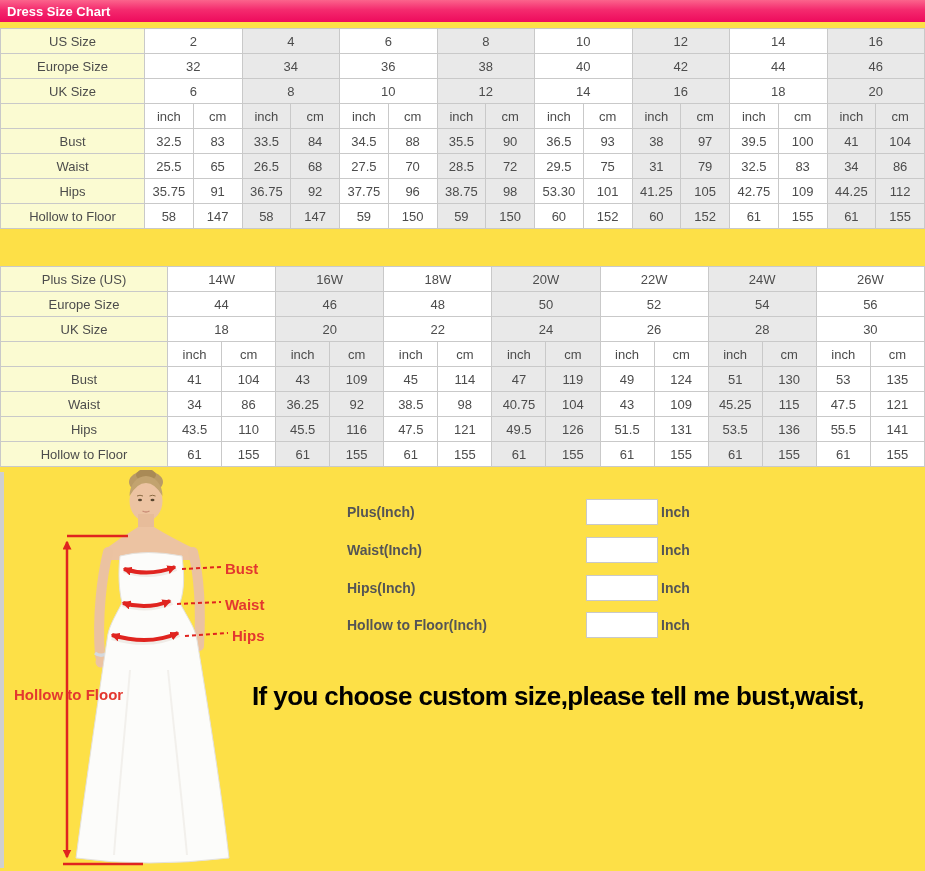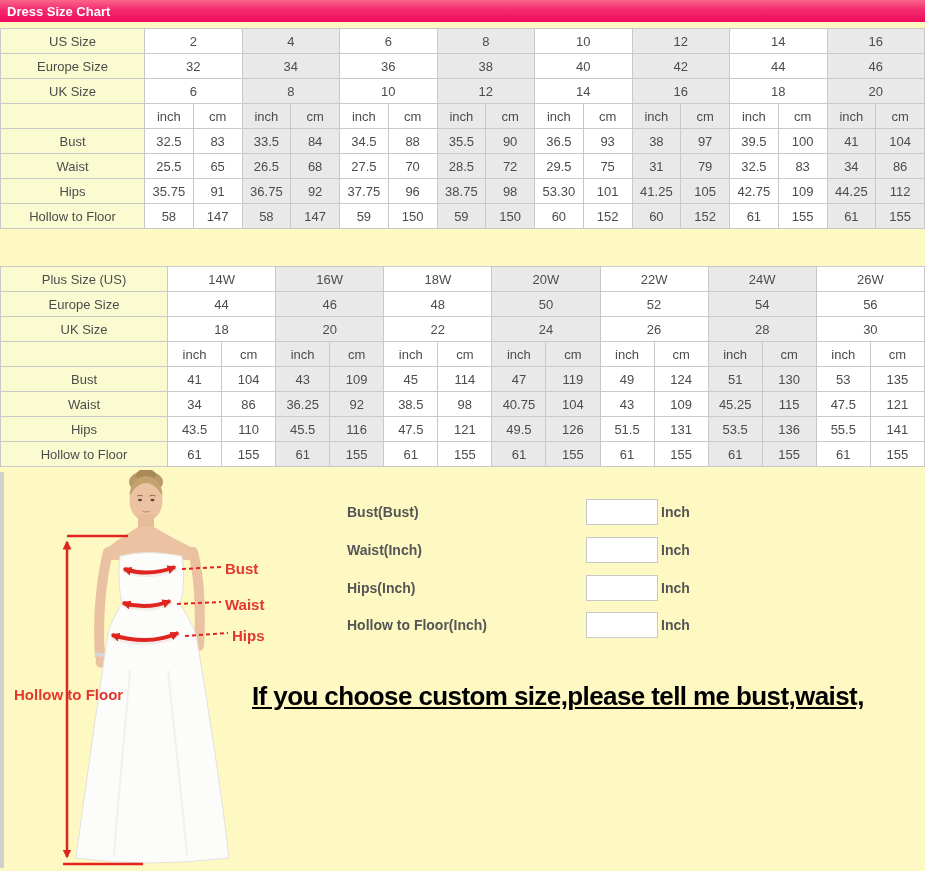--- a/index.html
+++ b/index.html
@@ -1,16 +1,16 @@
 <!DOCTYPE html>
 <html><head>
 <meta charset="utf-8">
 <style>
   html,body{margin:0;padding:0;background:#fff;}
-  .page{position:relative;width:925px;height:871px;background:#fef9c3;overflow:hidden;
+  .page{position:relative;width:925px;height:871px;background:#fde047;overflow:hidden;
         font-family:"Liberation Sans", sans-serif;}
   .bar{position:absolute;left:0;width:925px;display:flex;align-items:center;
        background:linear-gradient(180deg,#fb648c 0%,#f42a6e 45%,#ee0a5c 100%);
        color:#fff;font-weight:bold;font-size:13px;padding-left:7px;box-sizing:border-box;}
   #bar1{top:0;height:22px;}
   #bar2{top:230px;height:33px;}
   table{position:absolute;left:0;width:925px;border-collapse:collapse;table-layout:fixed;
         font-size:13px;color:#4c4c4c;padding-left:36px;}
   #table1{top:28px;}
   #table2{top:266px;}
@@ -22,21 +22,21 @@
   .bottom{position:absolute;top:470px;left:0;width:925px;height:401px;}
   .edge-strip{position:absolute;left:0;top:2px;width:4px;height:396px;background:#cfcfcf;}
   .fig-svg{position:absolute;left:0;top:0;}
   .red-label{position:absolute;color:#e3382f;font-weight:bold;font-size:15px;white-space:nowrap;}
   .form-row{position:absolute;left:0;width:925px;height:28px;}
   .flabel{position:absolute;left:347px;top:5px;font-weight:bold;font-size:14px;color:#555;white-space:nowrap;}
   .fbox{position:absolute;left:586px;top:0;width:62px;height:24px;border:1px solid #c9c9c9;
         background:#fff;font-size:13px;color:#444;padding:0 4px;box-sizing:content-box;}
   .funit{position:absolute;left:661px;top:5px;font-weight:bold;font-size:14px;color:#555;}
   .note{position:absolute;left:252px;top:212px;color:#000;font-weight:bold;font-size:26px;
-        line-height:1.14;letter-spacing:-0.6px;white-space:nowrap;text-decoration:underline;}
+        line-height:1.14;letter-spacing:-0.6px;white-space:nowrap;}
 </style>
 </head>
 <body>
 
 <div class="page">
 
   <div class="bar" id="bar1">
     <span>Dress Size Chart</span>
   </div>
   <table id="table1">
@@ -384,21 +384,21 @@
         <path d="M185,166 L228,163" stroke-width="2" stroke-dasharray="4,3"></path>
       </g>
     </svg>
 
     <div class="red-label" style="left:225px;top:90px">Bust</div>
     <div class="red-label" style="left:225px;top:126px">Waist</div>
     <div class="red-label" style="left:232px;top:157px">Hips</div>
     <div class="red-label" style="left:14px;top:216px">Hollow to Floor</div>
 
     <div class="form-row" style="top:29px">
-      <span class="flabel">Bust(Bust)</span>
+      <span class="flabel">Plus(Inch)</span>
       <input class="fbox" value="" style="">
       <span class="funit">Inch</span>
     </div>
     <div class="form-row" style="top:67px">
       <span class="flabel">Waist(Inch)</span>
       <input class="fbox" value="" style="">
       <span class="funit">Inch</span>
     </div>
     <div class="form-row" style="top:105px">
       <span class="flabel">Hips(Inch)</span>

